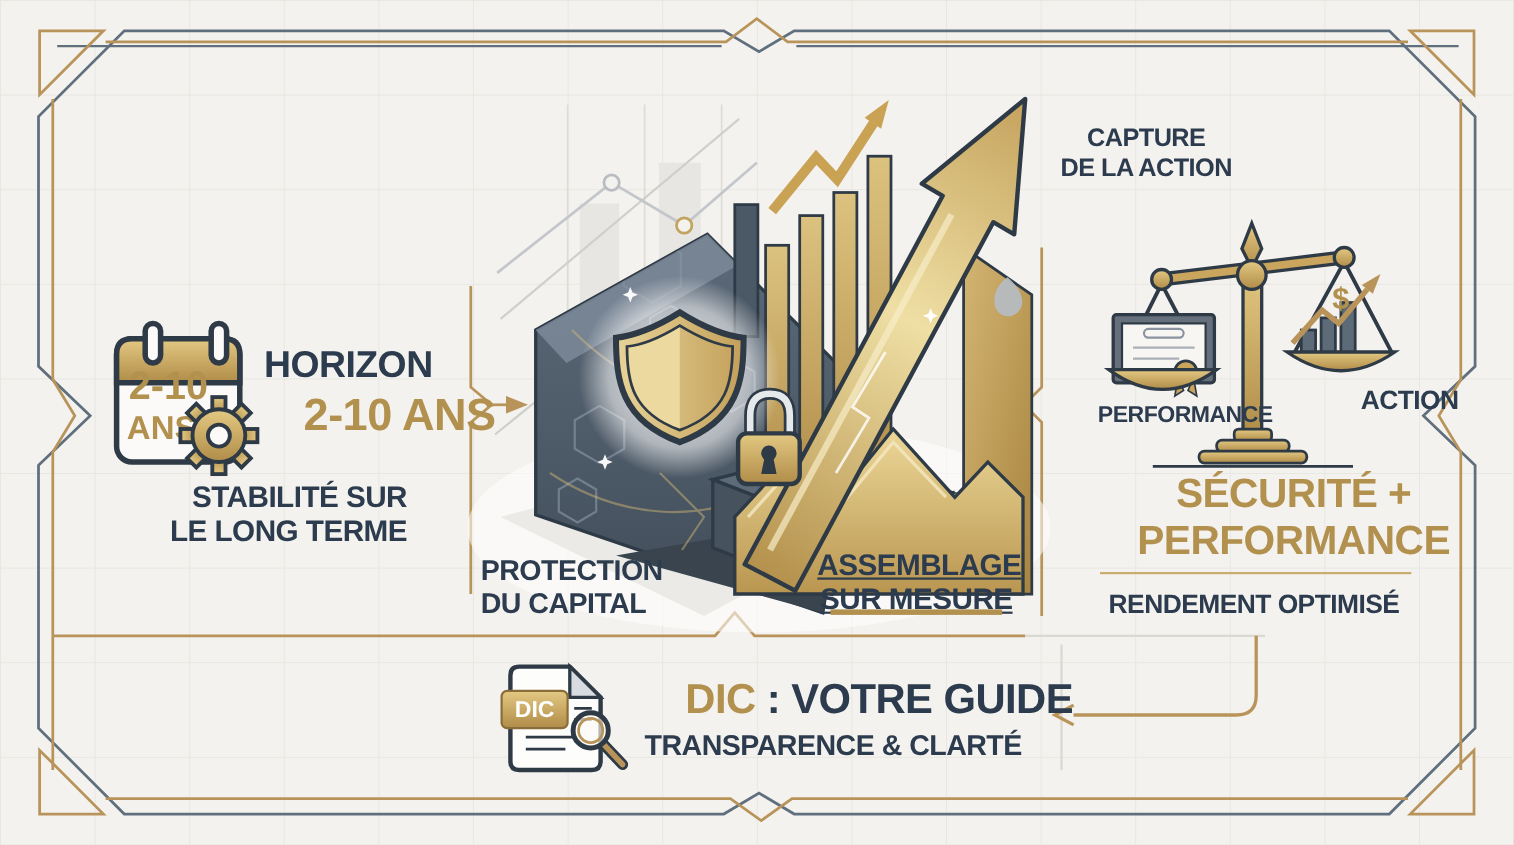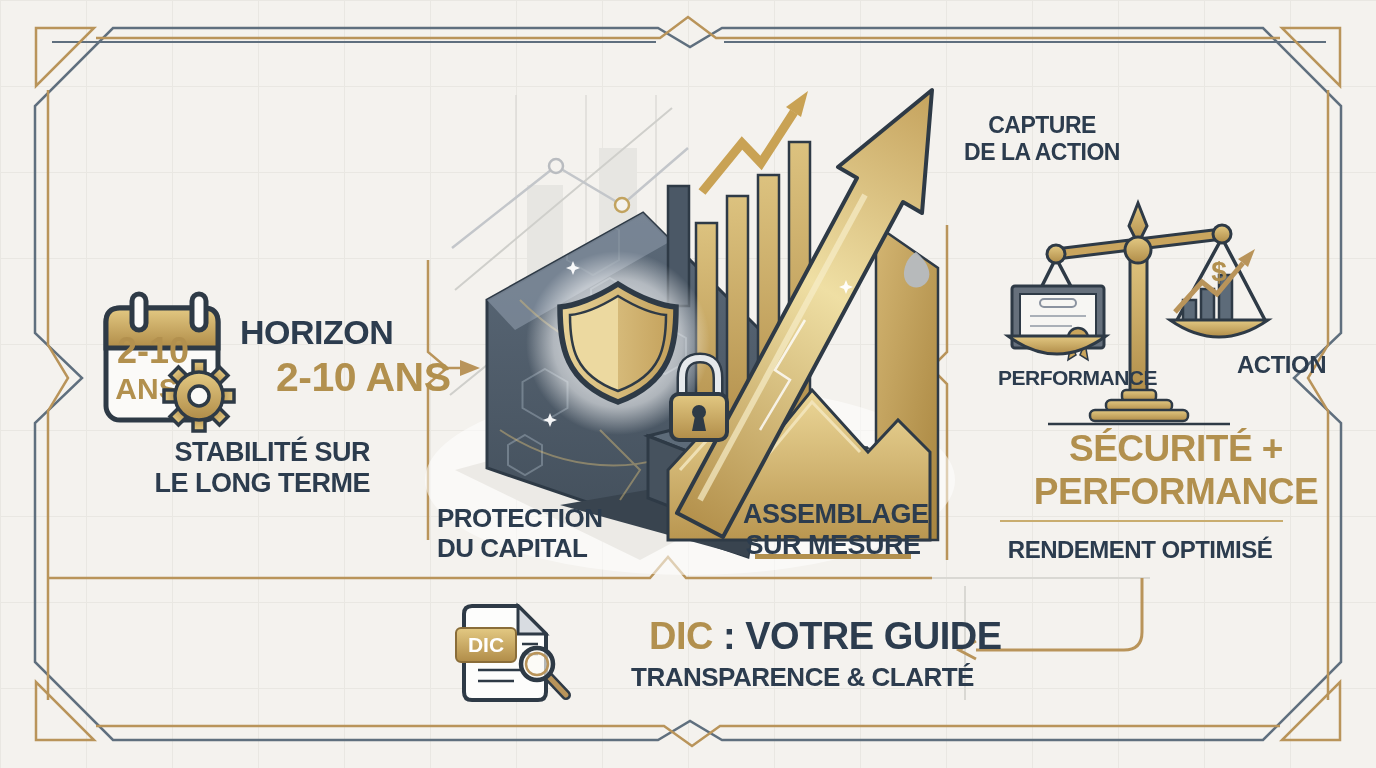--- a/index.html
+++ b/index.html
@@ -17,29 +17,29 @@
   .txt{position:absolute;font-weight:bold;letter-spacing:-0.5px;line-height:1.16;white-space:nowrap;}
   .navy{color:#2c3c4e;}
   .gold{color:#b2904e;margin-left:36px;}
   .center{text-align:center;white-space:normal;}
   .horizon-block{left:240px;top:313px;}
   .horizon-l1{font-size:34px;}
   .horizon-l2{font-size:41px;margin-top:2px;}
   .stability{left:130px;top:437px;width:240px;font-size:27px;text-align:right;}
   .capture{left:952px;top:112px;width:180px;font-size:23px;}
   .protection{left:437px;top:503px;font-size:26px;}
-  .assemblage{left:743px;top:499px;width:180px;font-size:27px;}
+  .assemblage{left:743px;top:499px;width:180px;font-size:27px;text-decoration:underline;}
   .assemblage-rule{position:absolute;left:755px;top:554px;width:156px;height:5px;background:#b2904e;}
   .obligation{left:998px;top:366px;width:120px;font-size:21px;}
   .action{left:1237px;top:351px;width:84px;font-size:24px;}
   .securite{left:985px;top:428px;width:310px;font-size:37px;}
   .securite-rule{position:absolute;left:1000px;top:520px;width:283px;height:2px;background:#c9ad6f;}
   .rendement{left:985px;top:536px;width:310px;font-size:24px;text-align:center;}
-  .dic-title{left:613px;top:614px;font-size:38px;}
-  .dic-sub{left:586px;top:662px;font-size:26px;margin-left:45px;}
+  .dic-title{left:587px;top:614px;font-size:38px;}
+  .dic-sub{left:586px;top:662px;font-size:26px;}
 </style>
 </head>
 <body>
 
 <div class="canvas">
 
 <svg width="1376" height="768" viewBox="0 0 1376 768">
   <defs>
     <linearGradient id="goldGrad" x1="0" y1="0" x2="0" y2="1">
       <stop offset="0" stop-color="#e3c983"></stop>

